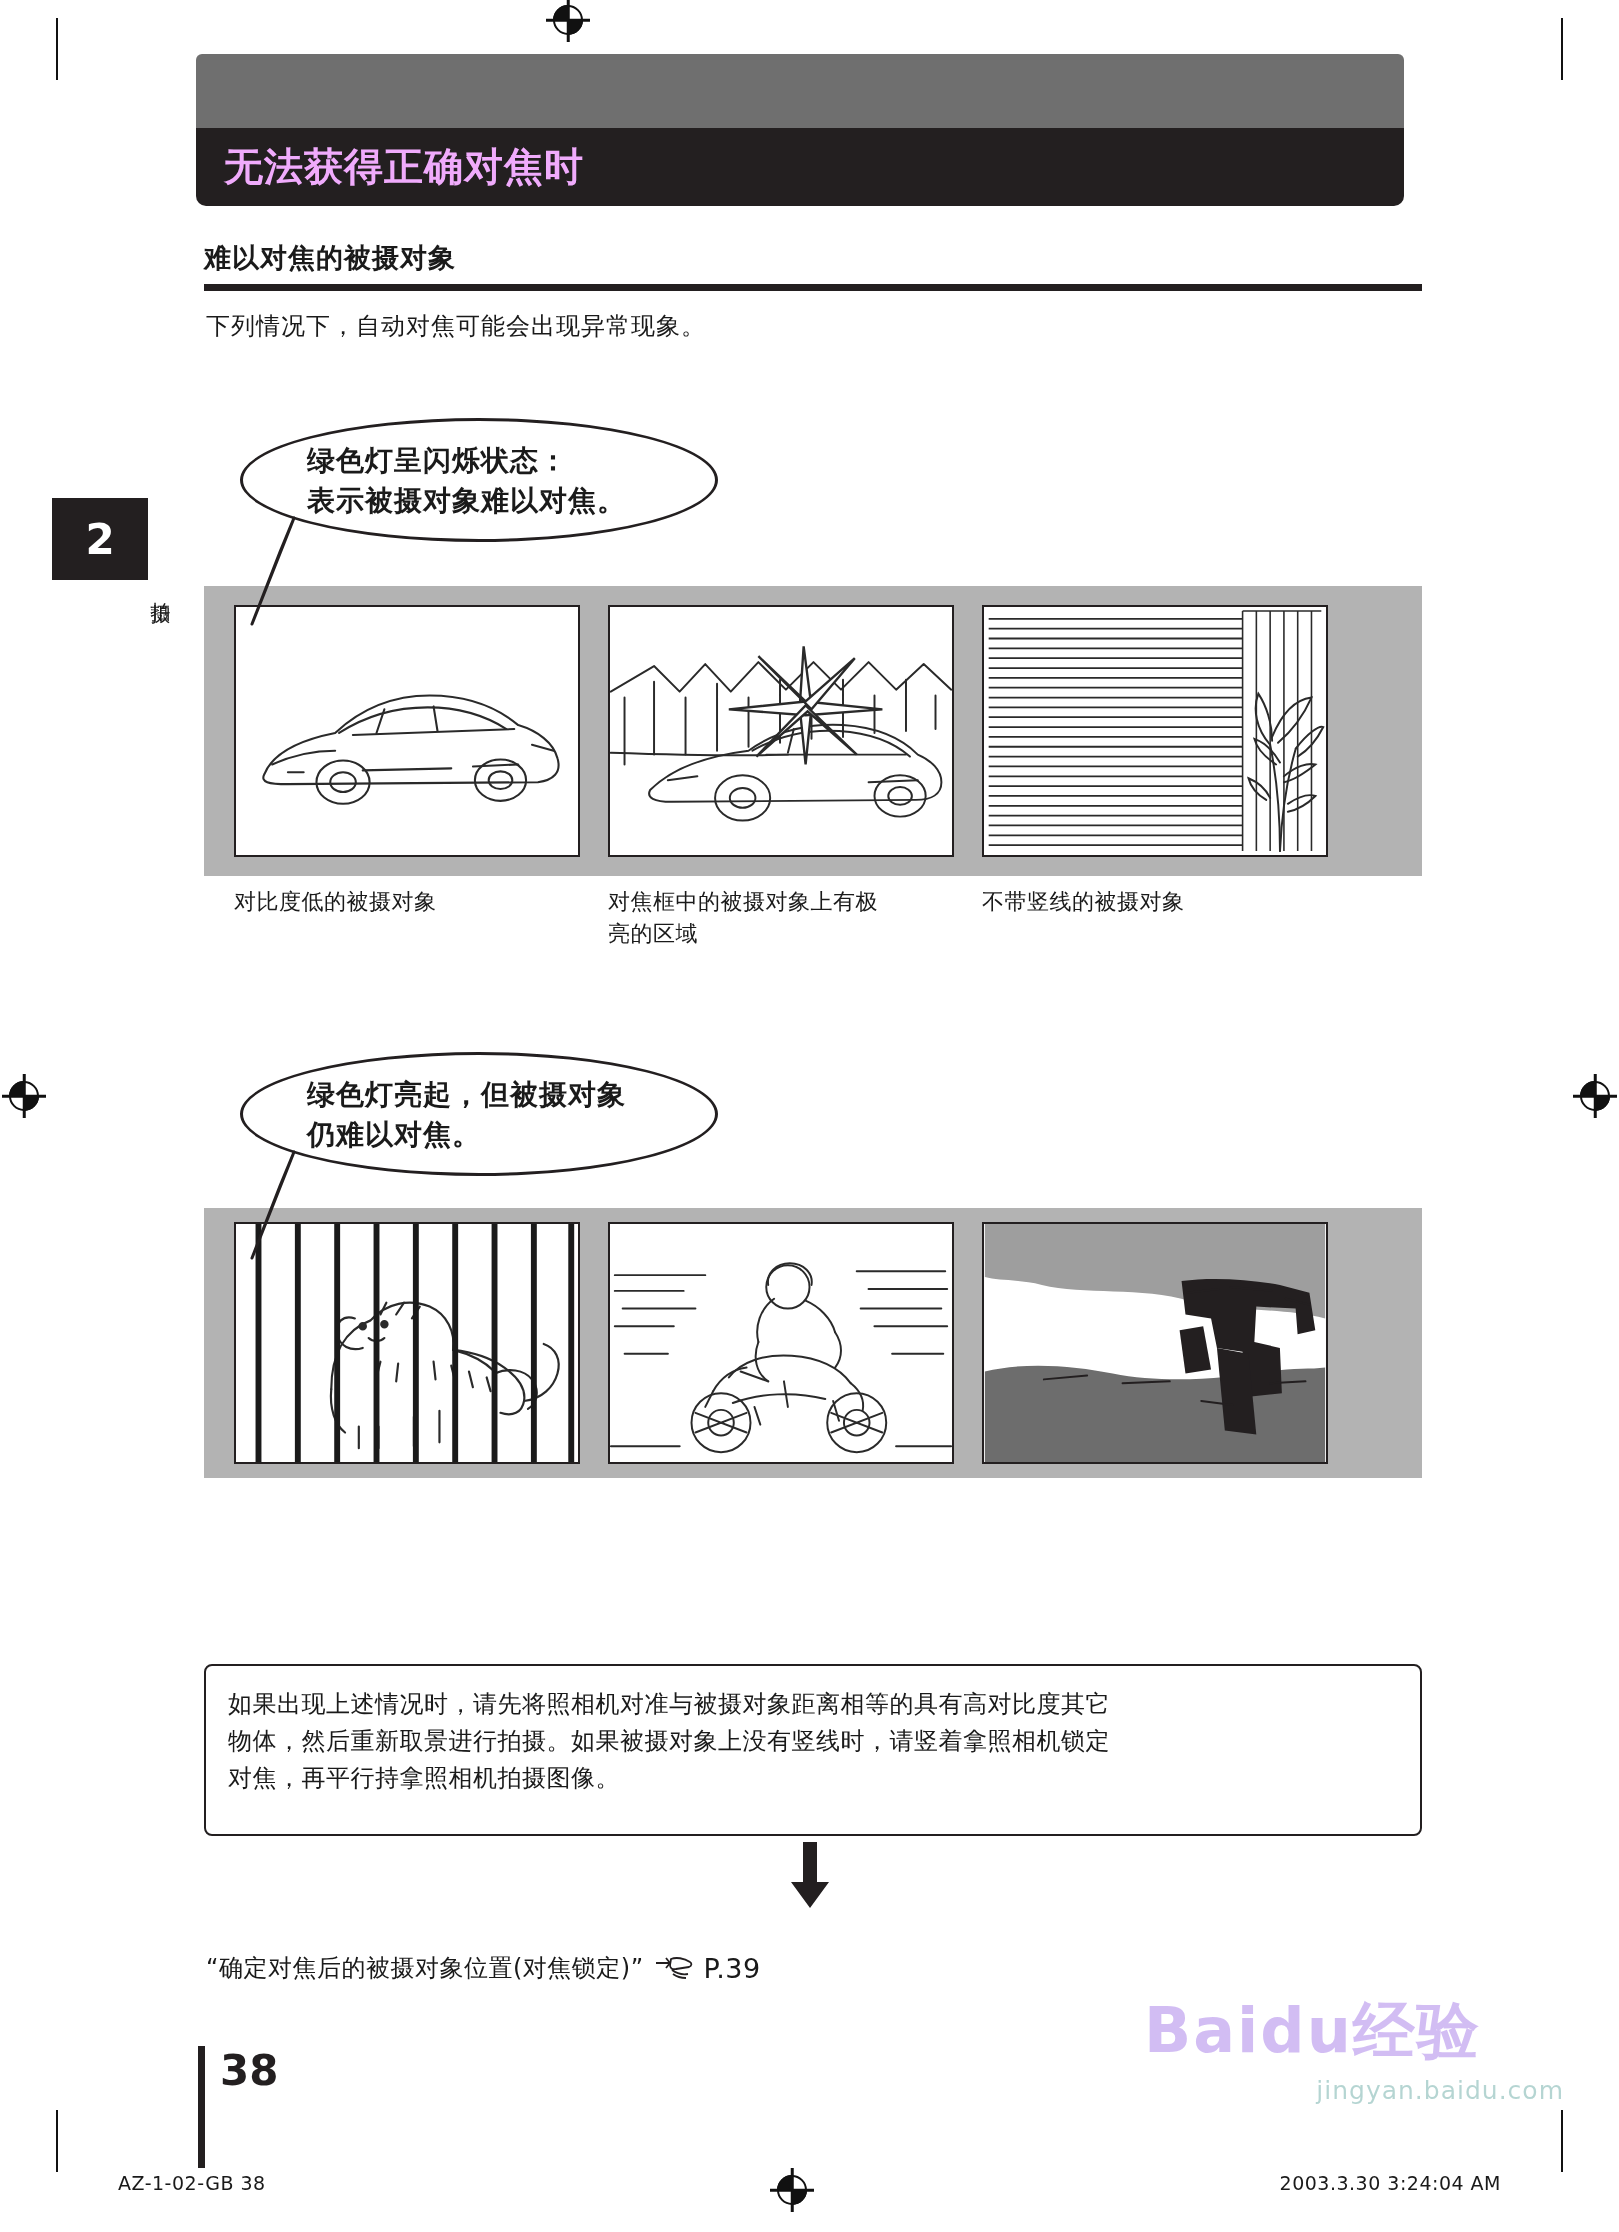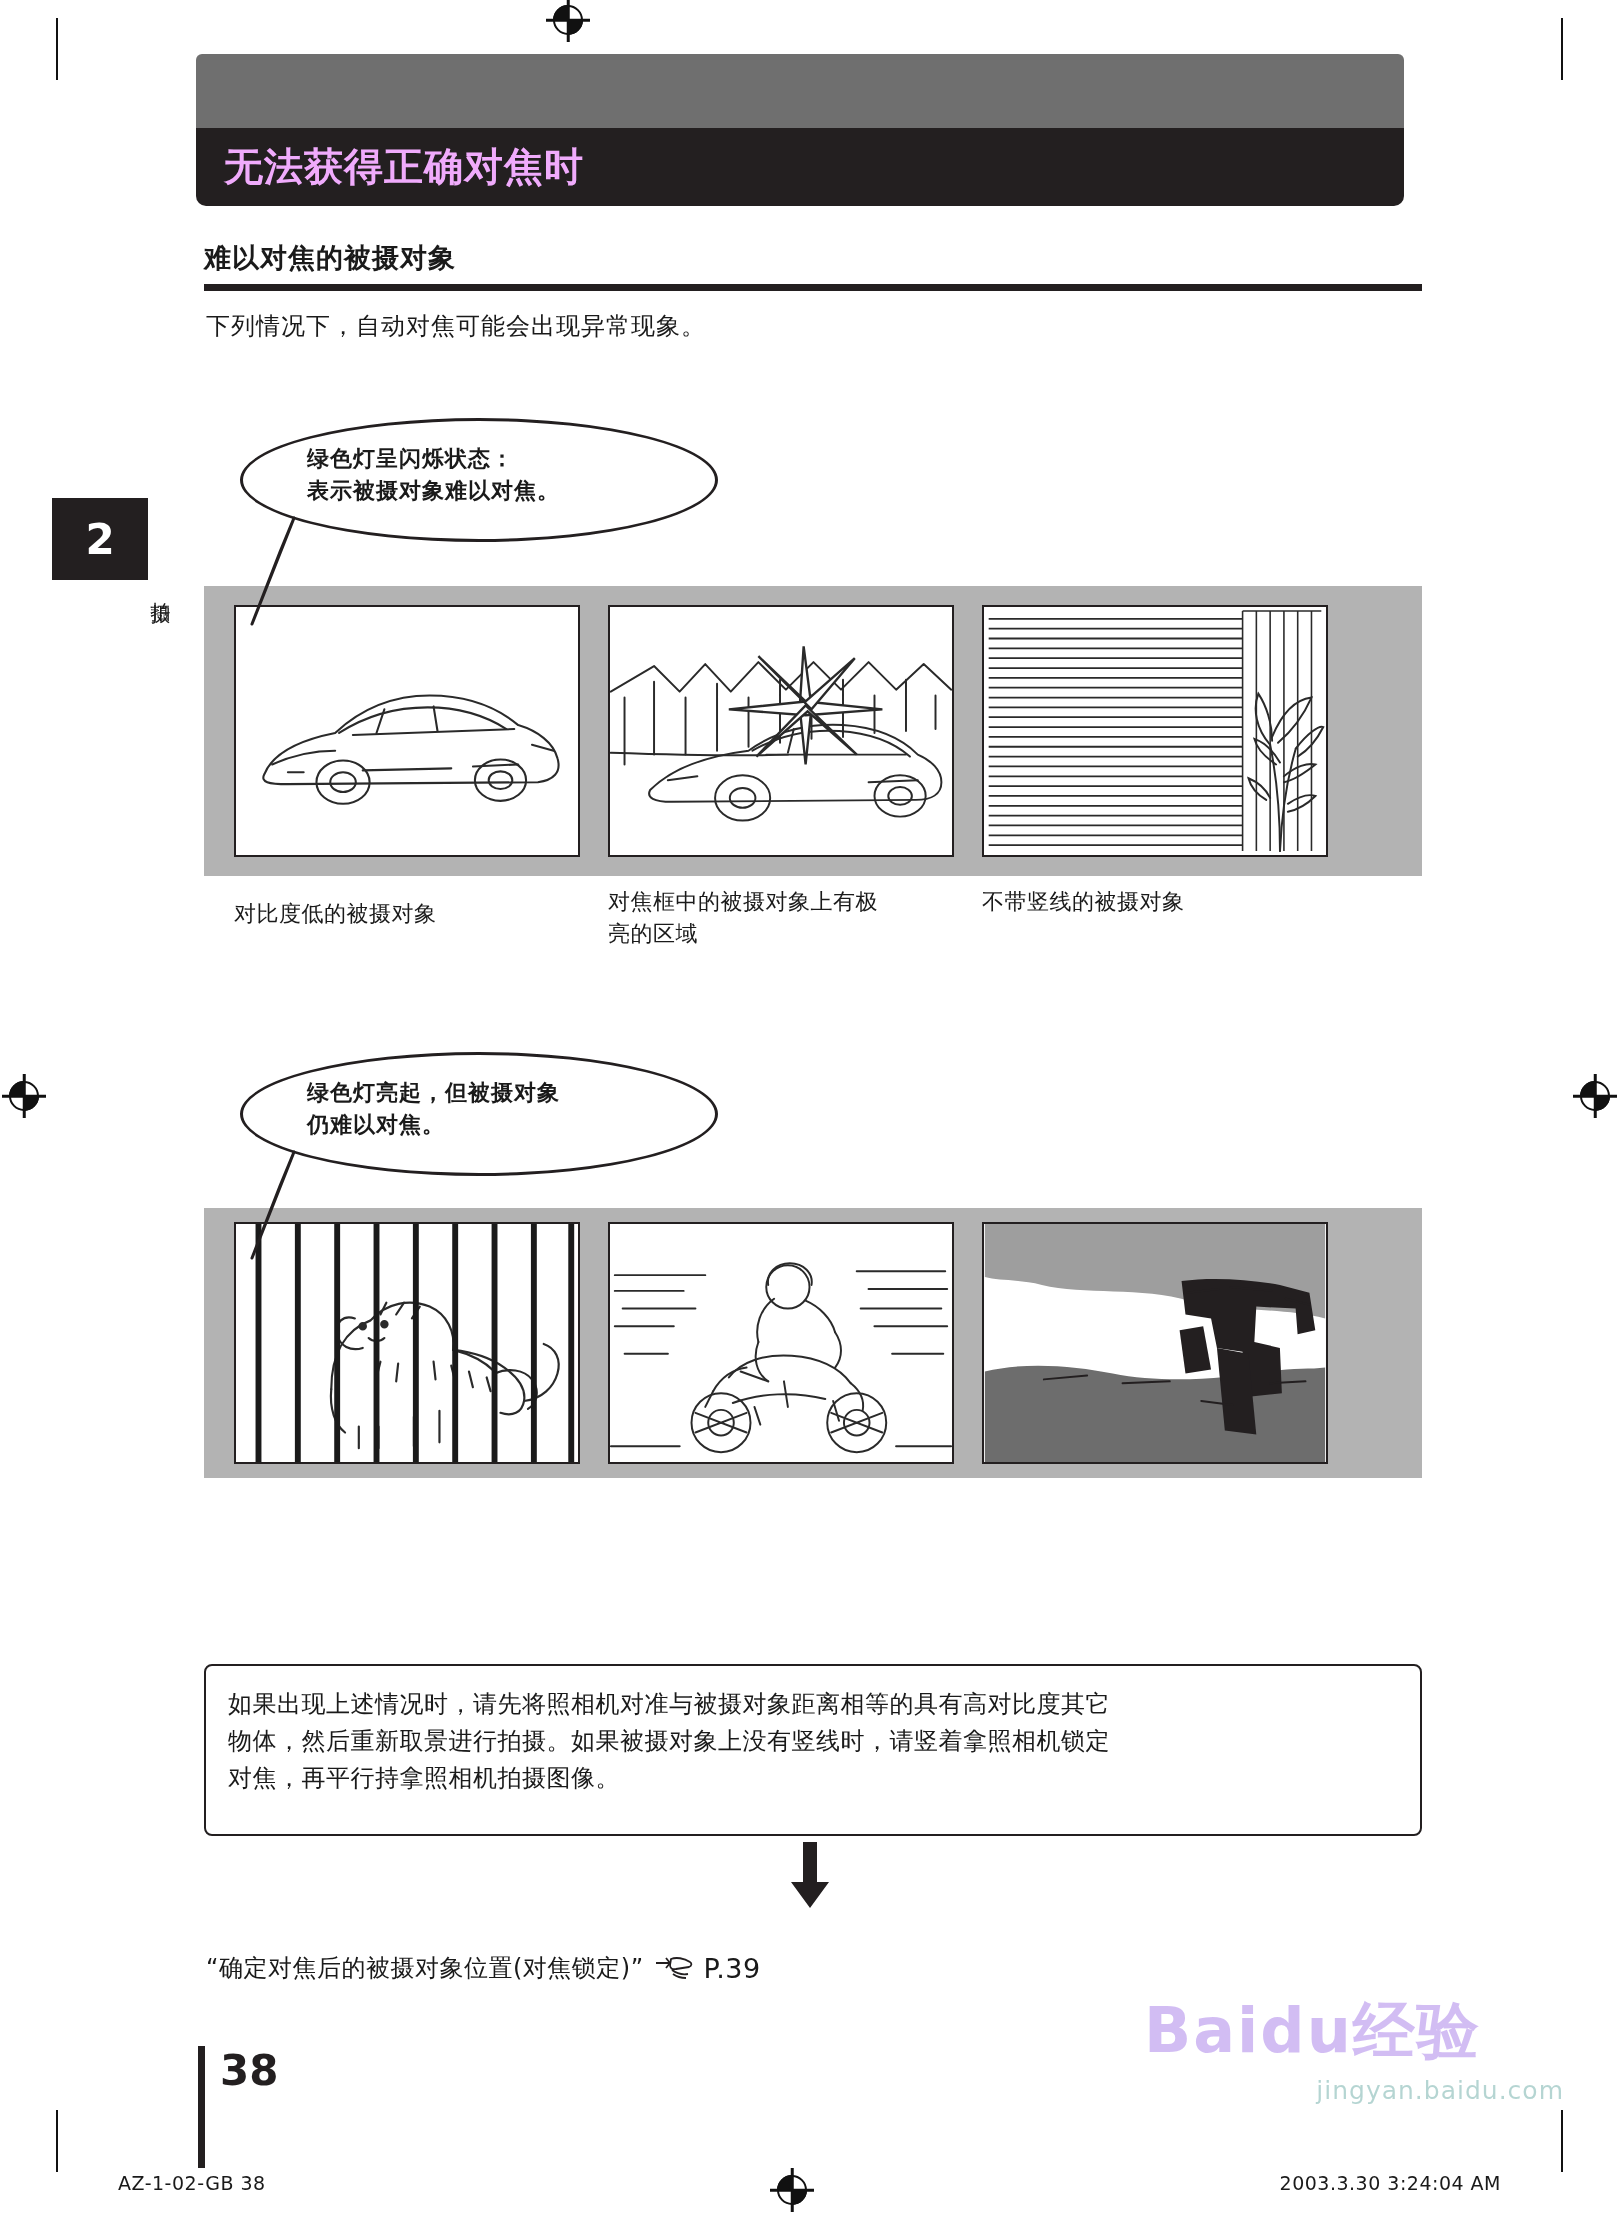--- a/index.html
+++ b/index.html
@@ -41,21 +41,21 @@
      display:flex;align-items:center;justify-content:center;}
   .chaptab span{color:#fff;font-size:42px;font-weight:bold;}
   .chaplabel{position:absolute;left:148px;top:586px;transform-origin:left top;
      writing-mode:vertical-rl;font-size:20px;letter-spacing:2px;color:#1a1a1a;}
 
   
   .bubble{position:absolute;}
   .bubble .oval{position:absolute;left:0;top:0;width:100%;height:100%;
      border:3px solid #231f20;border-radius:50%;background:#fff;box-sizing:border-box;}
   .bubble .btxt{position:absolute;left:14%;top:20%;width:86%;z-index:3;}
-  .bubble .btxt div{font-size:22px;font-weight:bold;line-height:1.45;letter-spacing:1px;white-space:nowrap;}
+  .bubble .btxt div{font-size:28px;font-weight:bold;line-height:1.45;letter-spacing:1px;white-space:nowrap;font-family:Liberation Mono, monospace;}
   .tail{position:absolute;z-index:2;}
 
   
   .strip{position:absolute;background:#b3b3b3;display:flex;align-items:center;}
   .fig{background:#fff;border:2px solid #231f20;box-sizing:border-box;position:relative;overflow:hidden;}
   .caprow{position:absolute;display:flex;}
   .cap{font-size:22px;line-height:1.45;letter-spacing:0.5px;color:#1a1a1a;}
 
   
   .note{position:absolute;left:204px;top:1664px;width:1218px;height:172px;
@@ -235,21 +235,21 @@
           <path d="M296,160 C284,152 276,142 274,134 C286,138 294,148 300,158"></path>
           <path d="M304,172 C316,162 328,158 336,160 C326,168 314,176 304,178"></path>
           <path d="M286,196 C276,190 270,182 268,174 C278,178 286,186 290,194"></path>
           <path d="M308,200 C320,192 330,190 336,192 C328,200 318,206 308,208"></path>
         </g>
       </svg>
     </div>
   </div>
 
   <div class="caprow" style="left:234px;top:886px;width:1200px;">
-    <div class="cap" style="width:374px;white-space:pre-line;margin-top:12px;">对比度低的被摄对象</div>
+    <div class="cap" style="width:374px;white-space:pre-line;">对比度低的被摄对象</div>
     <div class="cap" style="width:374px;white-space:pre-line;">对焦框中的被摄对象上有极
 亮的区域</div>
     <div class="cap" style="width:374px;white-space:pre-line;">不带竖线的被摄对象</div>
   </div>
 
   <div class="bubble" style="left:240px;top:1052px;width:478px;height:124px;">
     <div class="oval"></div>
     <div class="btxt">
       <div>绿色灯亮起，但被摄对象</div>
       <div>仍难以对焦。</div>

